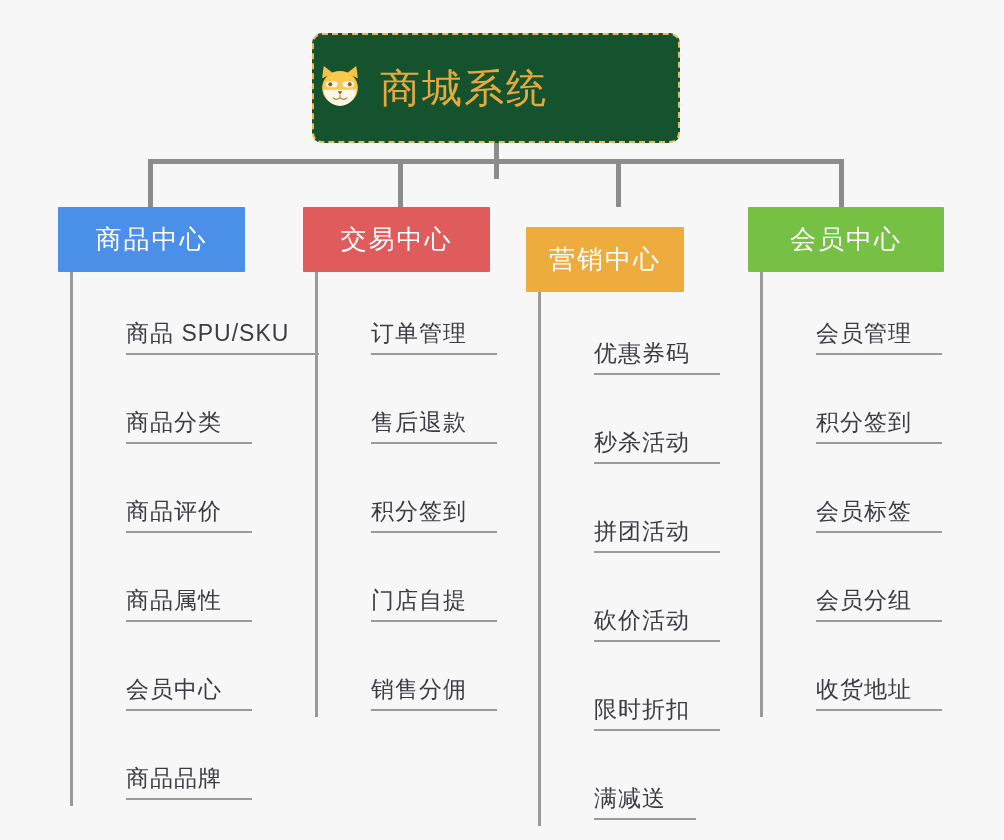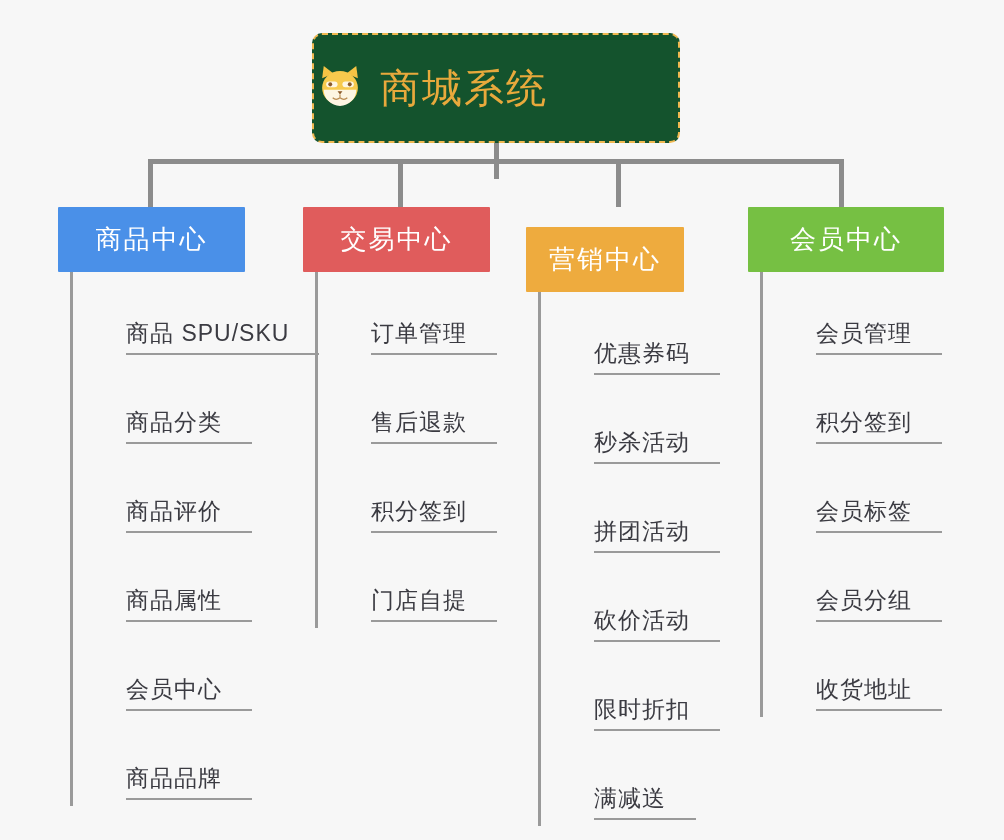--- a/index.html
+++ b/index.html
@@ -211,20 +211,23 @@
         </div>
       <div class="leaf-item">
           <span class="leaf-text">售后退款</span>
         </div>
       <div class="leaf-item">
           <span class="leaf-text">积分签到</span>
         </div>
       <div class="leaf-item">
           <span class="leaf-text">门店自提</span>
         </div>
+      <div class="leaf-item">
+          <span class="leaf-text">销售分佣</span>
+        </div>
     </div>
   </div>
 
   <div class="branch b3">
     <div class="branch-header" style="background: rgb(238, 171, 62);">营销中心</div>
     <div class="leaf-list">
       <div class="leaf-spine"></div>
       <div class="leaf-item">
           <span class="leaf-text">优惠券码</span>
         </div>

